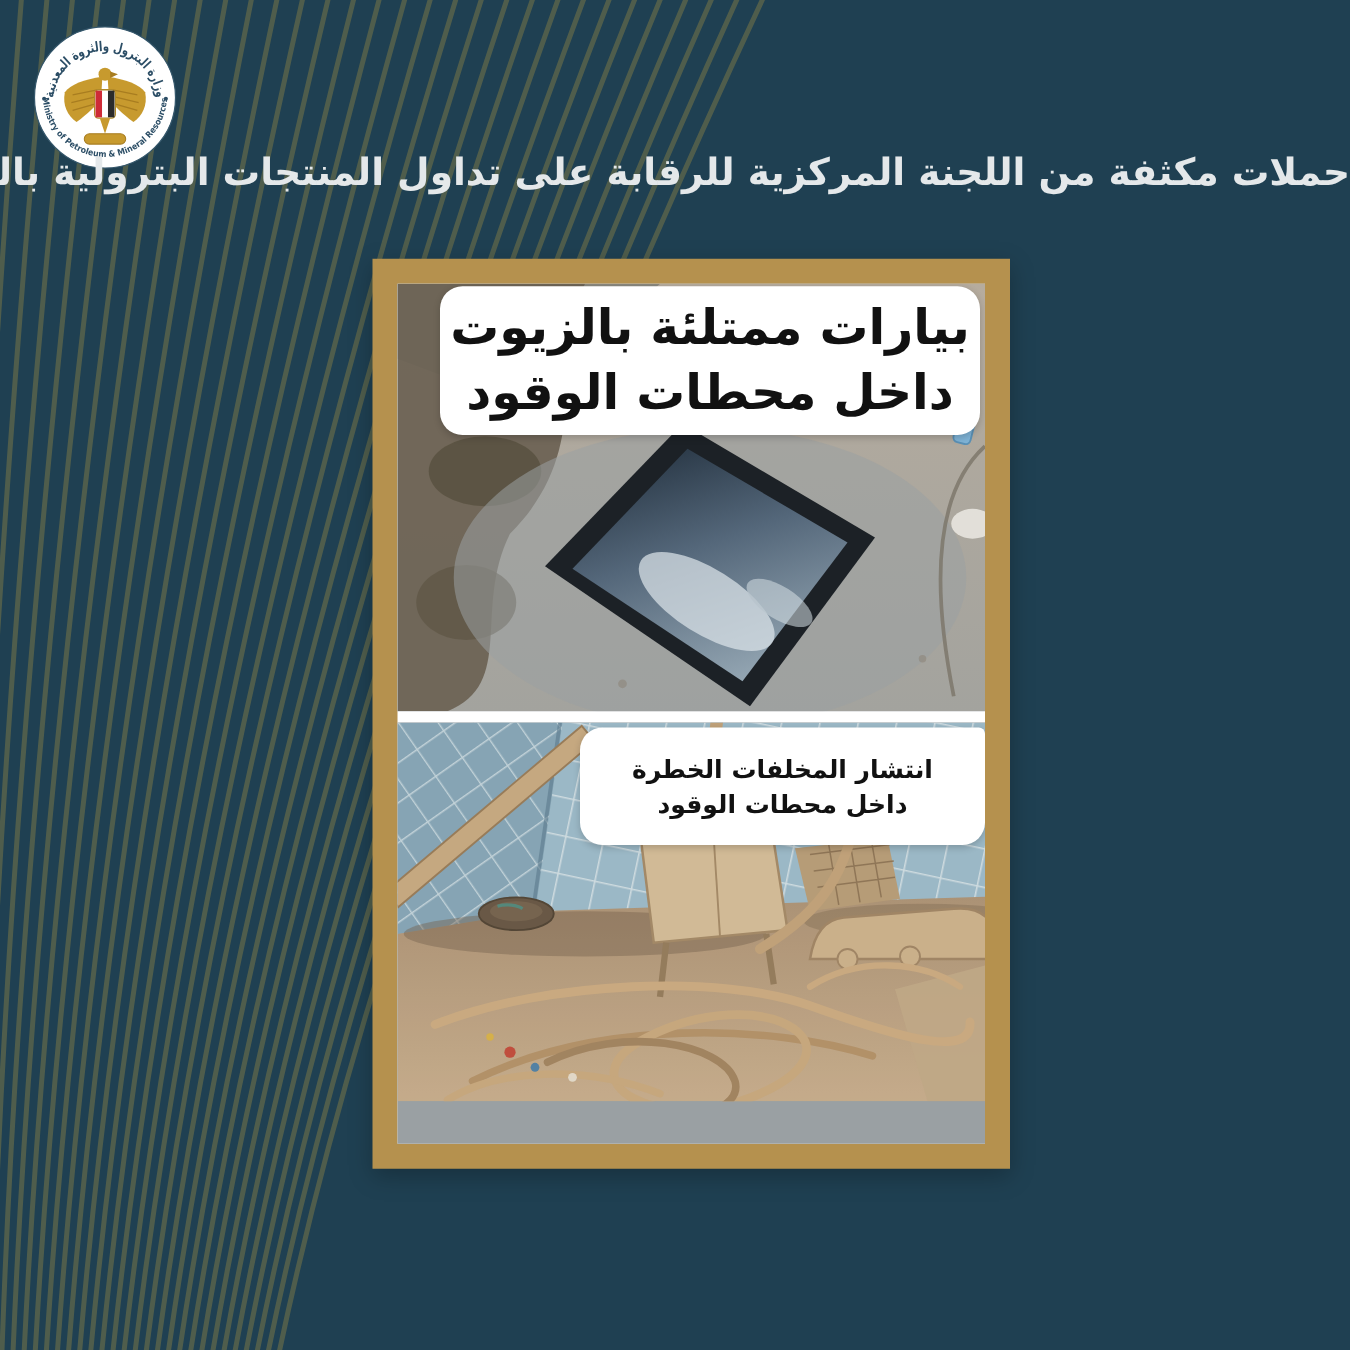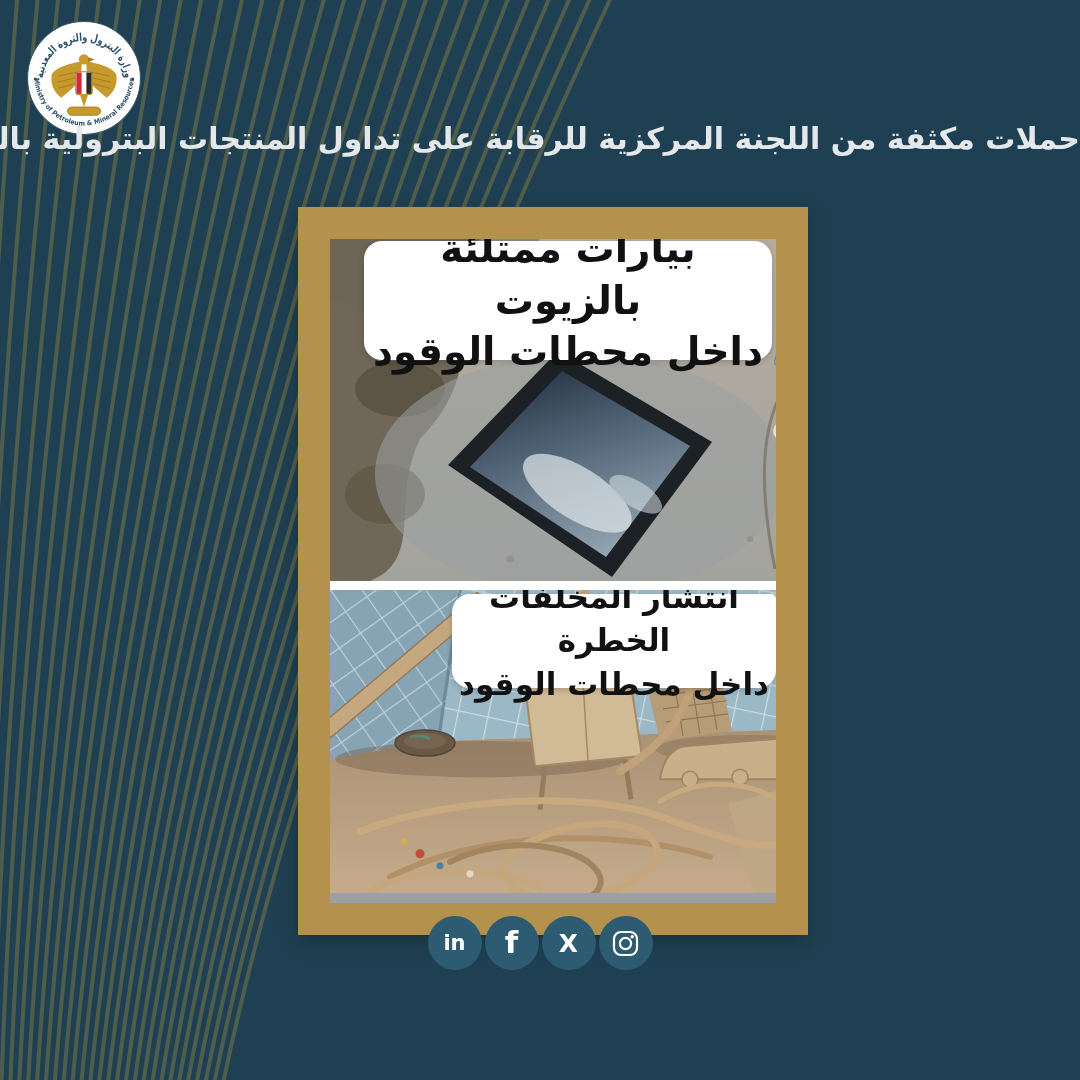--- a/index.html
+++ b/index.html
@@ -17,32 +17,32 @@
 
   
   .logo{position:absolute;left:26px;top:20px;width:116px;height:116px;z-index:3;}
 
   
   .headline{position:absolute;top:121px;left:0;right:0;z-index:3;text-align:center;
     direction:rtl;font-weight:bold;font-size:30px;color:var(--headline-text);white-space:nowrap;}
 
   
   .frame{position:absolute;left:298px;top:207px;width:510px;height:728px;z-index:2;
-    background:var(--frame-gold);padding:32px;box-shadow:0 6px 18px rgba(0,0,0,.25);}
+    background:var(--frame-gold);padding:20px;box-shadow:0 6px 18px rgba(0,0,0,.25);}
   .frame-inner{width:100%;height:100%;background:#fff;display:flex;flex-direction:column;gap:9px;}
   .photo{position:relative;overflow:hidden;background:#9aa0a3;}
   .photo-top{height:342px;}
   .photo-bottom{flex:1;}
   .photo svg{position:absolute;inset:0;display:block;}
 
   .caption{position:absolute;background:var(--caption-bg);color:var(--caption-text);
     direction:rtl;text-align:center;font-weight:bold;z-index:4;
     display:flex;flex-direction:column;justify-content:center;box-shadow:0 2px 6px rgba(0,0,0,.18);}
   .caption-top{top:2px;left:34px;right:4px;height:119px;border-radius:18px;font-size:39px;line-height:1.33;}
-  .caption-bottom{top:4px;right:0;width:324px;height:94px;border-radius:18px 5px 18px 18px;font-size:31px;line-height:1.4;}
+  .caption-bottom{top:4px;right:0;width:324px;height:94px;border-radius:18px 5px 18px 18px;font-size:20px;line-height:1.4;}
 
   
   .social-row{position:absolute;top:916px;left:0;right:0;z-index:3;
     display:flex;justify-content:center;gap:3px;}
   .social-circle{width:54px;height:54px;border-radius:50%;background:var(--icon-circle);
     display:flex;align-items:center;justify-content:center;color:var(--icon-glyph);font-weight:bold;}
   .glyph-in{font-size:21px;letter-spacing:0;}
   .glyph-f{font-size:31px;transform:translateY(-1px);}
   .glyph-x{font-size:25px;}
 
@@ -230,33 +230,15 @@
         </svg>
         <div class="caption caption-bottom">
           <span>انتشار المخلفات الخطرة</span>
           <span>داخل محطات الوقود</span>
         </div>
       </div>
 
     </div>
   </div>
 
-  <div class="social-row">
-    <div class="social-circle">
-      <span class="glyph-in">in</span>
-    </div>
-    <div class="social-circle">
-      <span class="glyph-f">f</span>
-    </div>
-    <div class="social-circle">
-      <span class="glyph-x">X</span>
-    </div>
-    <div class="social-circle">
-      <svg width="27" height="27" viewBox="0 0 27 27">
-        <rect x="2" y="2" width="23" height="23" rx="7" fill="none" stroke="#fff" stroke-width="2.2"></rect>
-        <circle cx="13.5" cy="13.5" r="5.6" fill="none" stroke="#fff" stroke-width="2.2"></circle>
-        <circle cx="20.2" cy="6.8" r="1.7" fill="#fff"></circle>
-      </svg>
-    </div>
-  </div>
 
 
 </div>
 
 </body></html>

